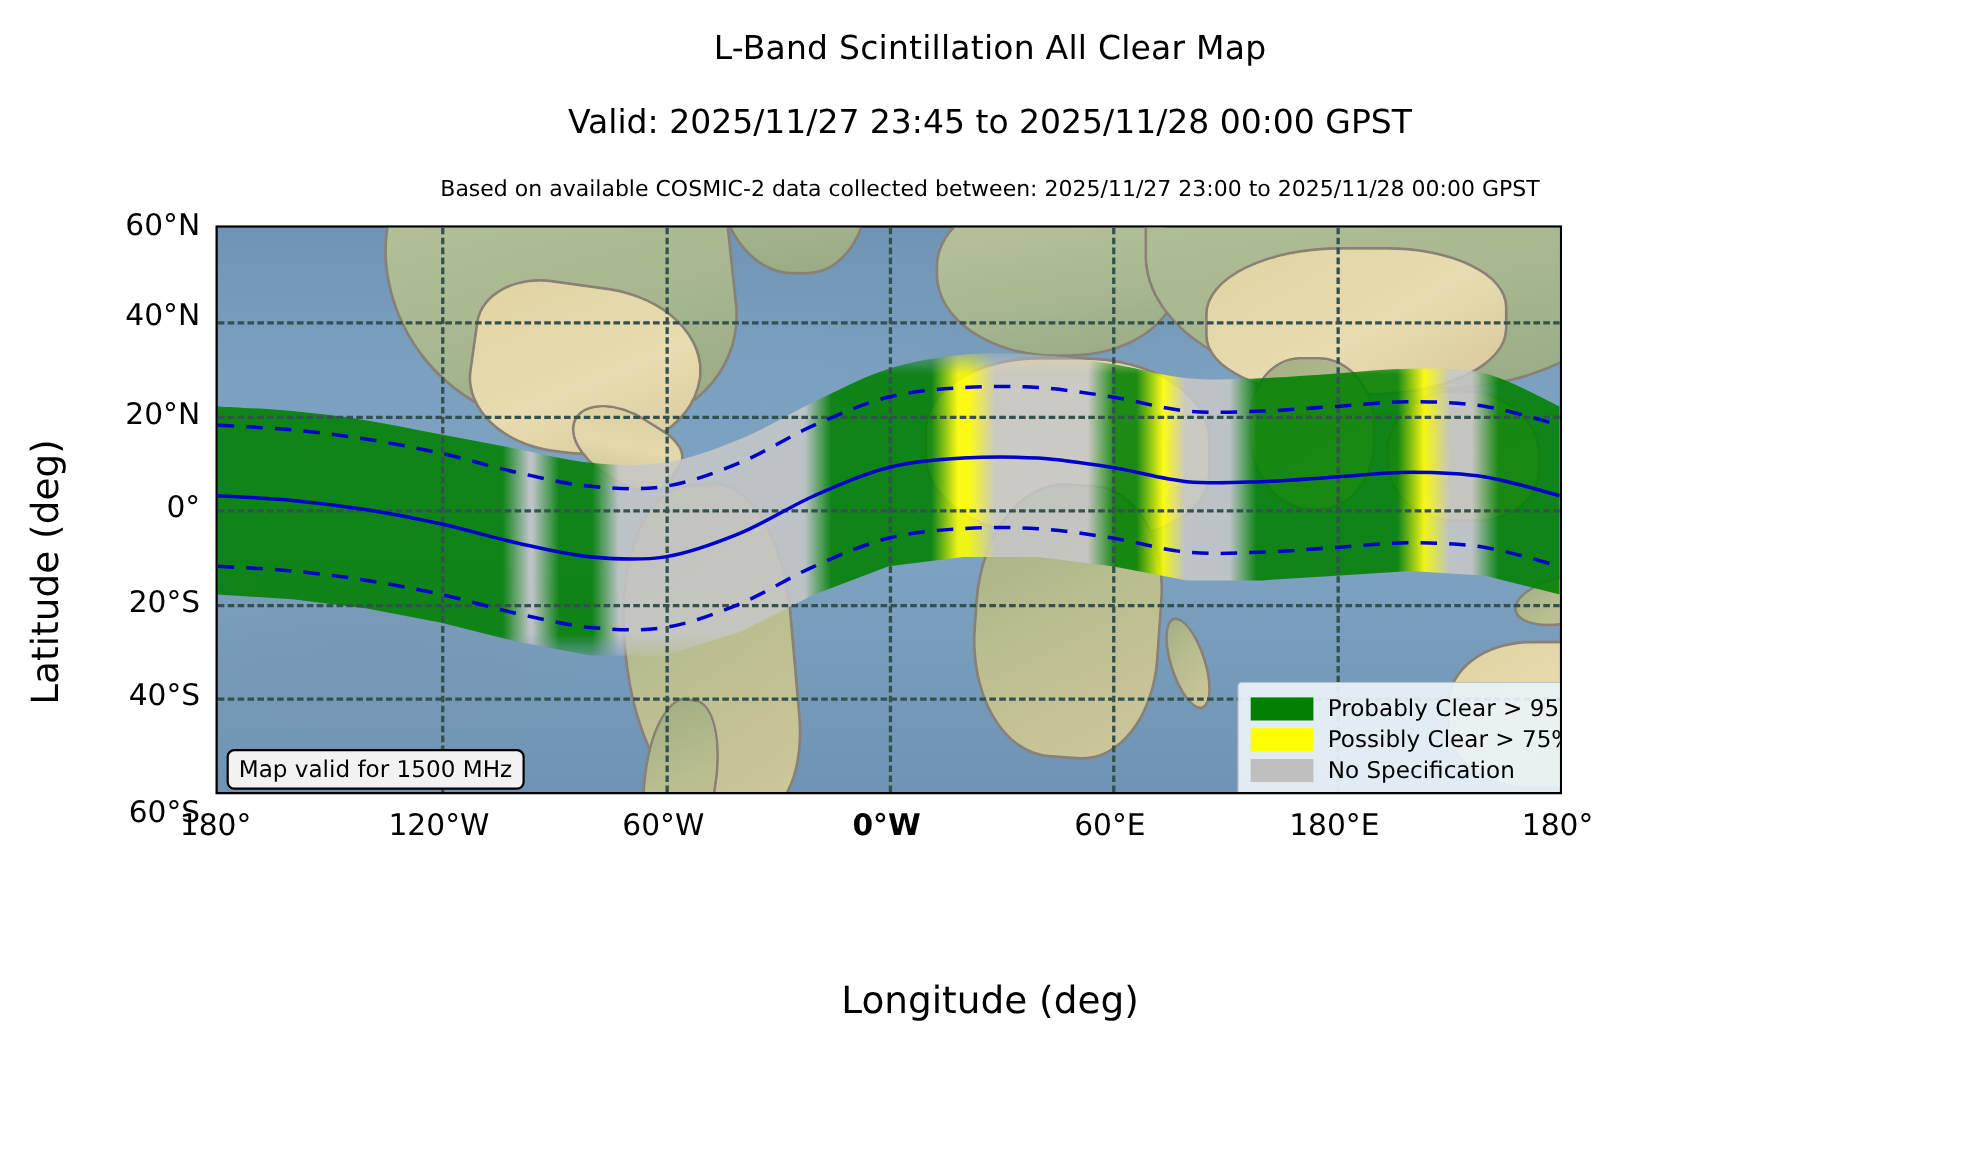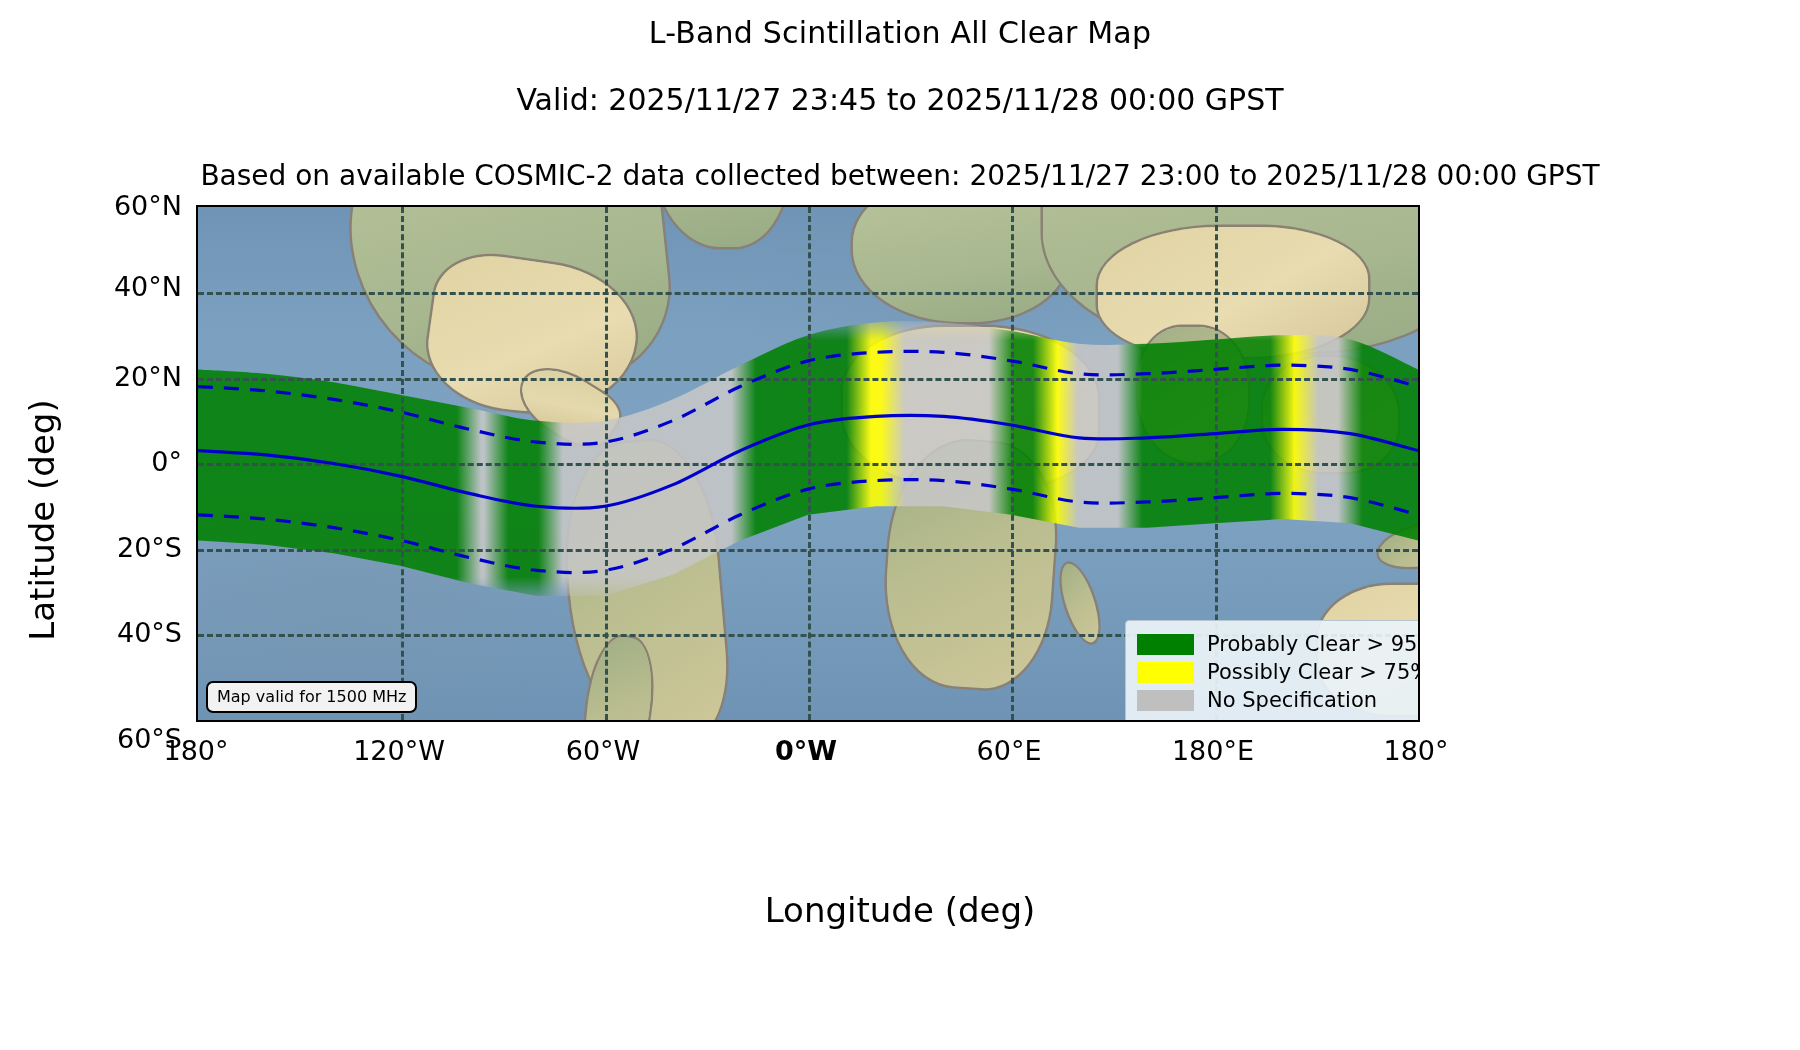--- a/index.html
+++ b/index.html
@@ -2,23 +2,23 @@
 <html><head>
 <meta charset="utf-8">
 <style>
   html,body{margin:0;padding:0;background:#fff;}
   body{width:1800px;height:1050px;position:relative;
        font-family:"DejaVu Sans","Liberation Sans",sans-serif;color:#000;
        overflow:hidden;}
 
   
   .title-block{position:absolute;left:0;top:0;width:1800px;text-align:center;}
-  .title-main{font-size:30px;margin-top:15px;letter-spacing:.2px;}
+  .title-main{font-size:30px;margin-top:27px;letter-spacing:.2px;}
   .title-valid{font-size:30px;margin-top:32px;}
-  .title-based{font-size:28px;margin-top:42px;}
+  .title-based{font-size:20px;margin-top:30px;}
 
   
   #plot{position:absolute;left:196px;top:205px;width:1220px;height:513px;
         border:2px solid #000;box-sizing:content-box;overflow:hidden;
         background:#7d9fbe;}
   #plotclip{position:absolute;inset:0;overflow:hidden;}
 
   
   .ocean{position:absolute;inset:0;
       background:
@@ -57,21 +57,21 @@
   
   #ytitle{position:absolute;left:18px;top:330px;width:48px;height:380px;
       font-size:34px;display:flex;align-items:center;justify-content:center;}
   #ytitle span{transform:rotate(-90deg);white-space:nowrap;display:block;}
   #xtitle{position:absolute;left:0;top:890px;width:1800px;text-align:center;
       font-size:34px;}
 
   
   #freqbox{position:absolute;left:8px;top:474px;
       background:#f2f2f2;border:2.5px solid #000;border-radius:7px;
-      padding:4px 9px 5px 9px;font-size:16px;white-space:nowrap;}
+      padding:4px 9px 5px 9px;font-size:21px;white-space:nowrap;}
 
   
   #legend{position:absolute;left:927px;top:413px;
       background:rgba(234,242,248,.93);border:1px solid #b6c4cd;border-radius:4px;
       padding:9px 13px 9px 11px;}
   .leg-row{display:flex;align-items:center;height:28px;}
   .swatch{width:57px;height:21px;margin-right:13px;flex:0 0 auto;}
   .sw-green{background:#008000;}
   .sw-yellow{background:#ffff00;}
   .sw-gray{background:#bfbfbf;}

